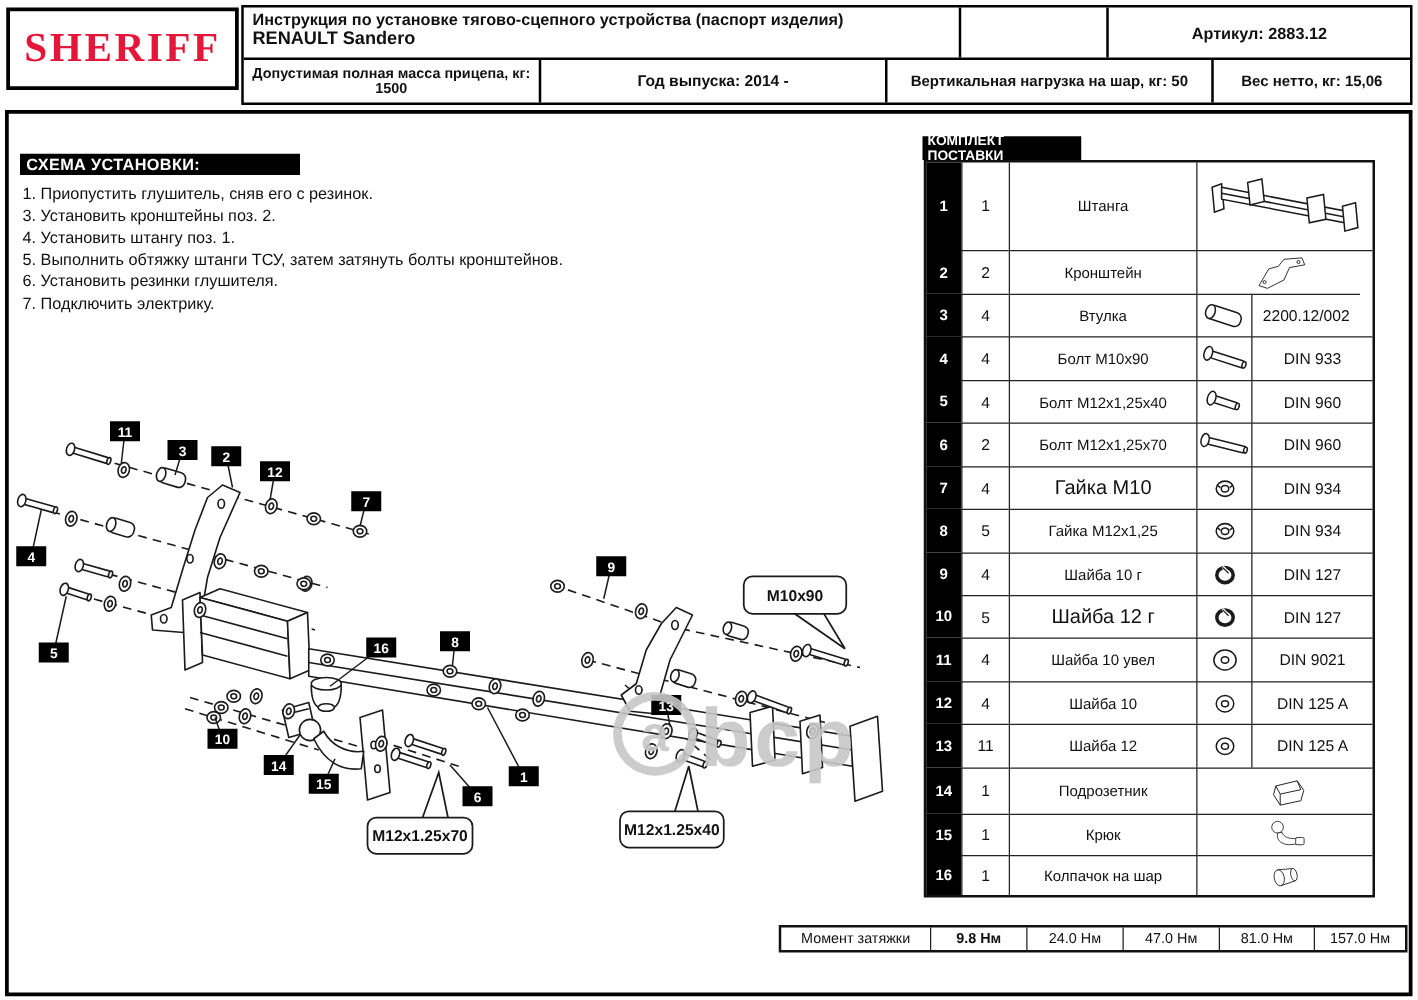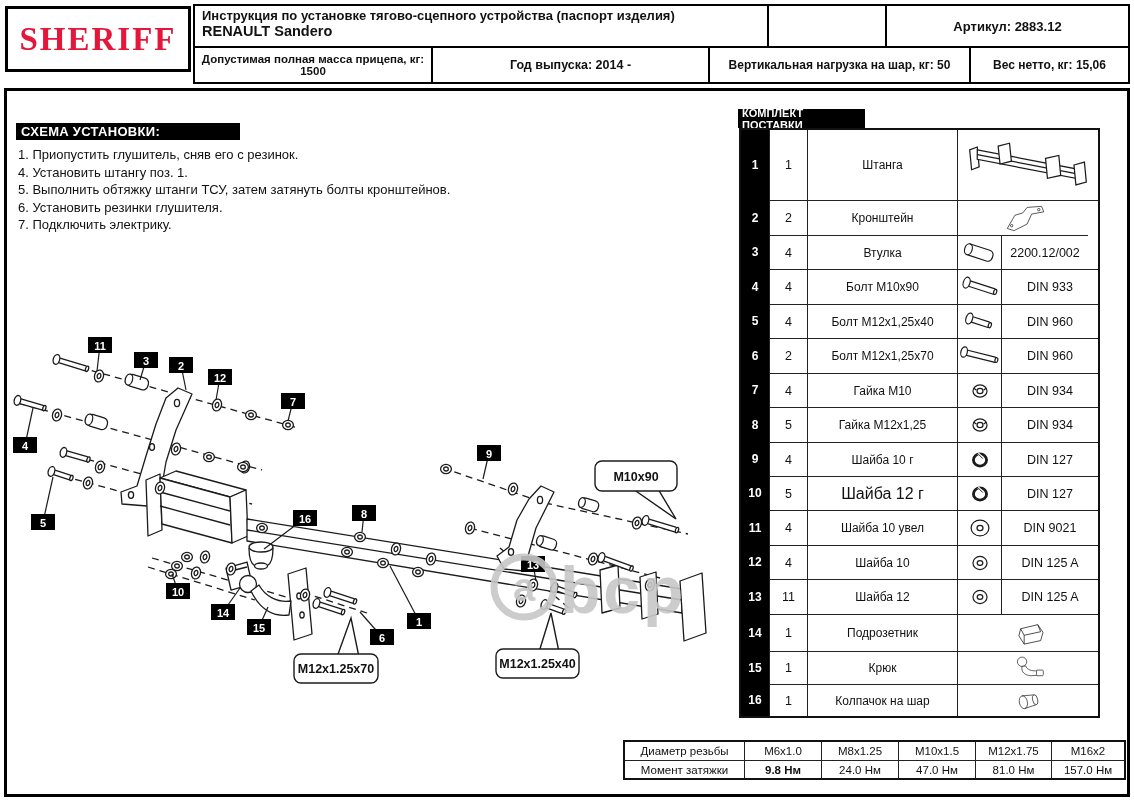--- a/index.html
+++ b/index.html
@@ -341,20 +341,21 @@
     <div class="hcell" style="left:238px;top:42px;width:275px;height:34px;font-size:12.5px;">Год выпуска: 2014 -</div>
     <div class="hcell" style="left:515px;top:42px;width:259px;height:34px;">Вертикальная нагрузка на шар, кг: 50</div>
     <div class="hcell" style="left:776px;top:42px;width:157px;height:34px;">Вес нетто, кг: 15,06</div>
   </div>
 
   <div class="abs main-frame"></div>
 
   <div class="abs blackbar schema-title">СХЕМА УСТАНОВКИ:</div>
   <div class="abs steps" id="steps">
       <div class="step">1. Приопустить глушитель, сняв его с резинок.</div>
+      <div class="step">3. Установить кронштейны поз. 2.</div>
       <div class="step">4. Установить штангу поз. 1.</div>
       <div class="step">5. Выполнить обтяжку штанги ТСУ, затем затянуть болты кронштейнов.</div>
       <div class="step">6. Установить резинки глушителя.</div>
       <div class="step">7. Подключить электрику.</div>
     </div>
 
   <div class="abs blackbar kit-title">КОМПЛЕКТ ПОСТАВКИ</div>
   <div class="abs kit" id="kit">
       <div class="kr" style="height: 70px;">
         <div class="kc num" style="width: 28px;">1</div>
@@ -442,21 +443,21 @@
               <ellipse cx="4.5" cy="16" rx="3.4" ry="5.6"></ellipse>
               <ellipse cx="40" cy="16" rx="1.5" ry="2.6"></ellipse>
             </g>
           </svg>
         </div>
         <div class="kc" style="width: 97px;">DIN 960</div>
       </div>
       <div class="kr" style="height: 34px;">
         <div class="kc num" style="width: 28px;">7</div>
         <div class="kc" style="width: 38px;">4</div>
-        <div class="kc" style="width: 150px; font-size: 12px;">Гайка М10</div>
+        <div class="kc" style="width: 150px; font-size: 16px;">Гайка М10</div>
         <div class="kc" style="width: 44px;">
           <svg class="pimg" width="42" height="30" viewBox="0 0 44 32" preserveAspectRatio="xMidYMid meet">
             <g fill="#fff" stroke="#1b1b1b" stroke-width="1.3">
               <ellipse cx="22" cy="16" rx="7.5" ry="6.5"></ellipse>
               <ellipse cx="22" cy="16" rx="3.2" ry="2.8"></ellipse>
               <path d="M15.5,13 L18,15 M28.5,13 L26,15" fill="none"></path>
             </g>
           </svg>
         </div>
         <div class="kc" style="width: 97px;">DIN 934</div>
@@ -587,28 +588,20 @@
               <path d="M58,15 L82,18 C87,20 87,36 82,38 L58,41" fill="none"></path>
               <ellipse cx="82" cy="28" rx="5" ry="10"></ellipse>
             </g>
           </svg>
         </div>
       </div>
     </div>
 
   <div class="abs tq" id="torque">
       <div class="tr">
-        <div class="tc" style="width: 119px;">Диаметр резьбы</div>
-        <div class="tc" style="width: 77px;">M6x1.0</div>
-        <div class="tc" style="width: 77px;">M8x1.25</div>
-        <div class="tc" style="width: 77px;">M10x1.5</div>
-        <div class="tc" style="width: 76px;">M12x1.75</div>
-        <div class="tc" style="width: 73px;">M16x2</div>
-      </div>
-      <div class="tr">
         <div class="tc" style="width: 119px;">Момент затяжки</div>
         <div class="tc" style="width: 77px; font-weight: bold;">9.8 Нм</div>
         <div class="tc" style="width: 77px;">24.0 Нм</div>
         <div class="tc" style="width: 77px;">47.0 Нм</div>
         <div class="tc" style="width: 76px;">81.0 Нм</div>
         <div class="tc" style="width: 73px;">157.0 Нм</div>
       </div>
     </div>
 
 </div>

